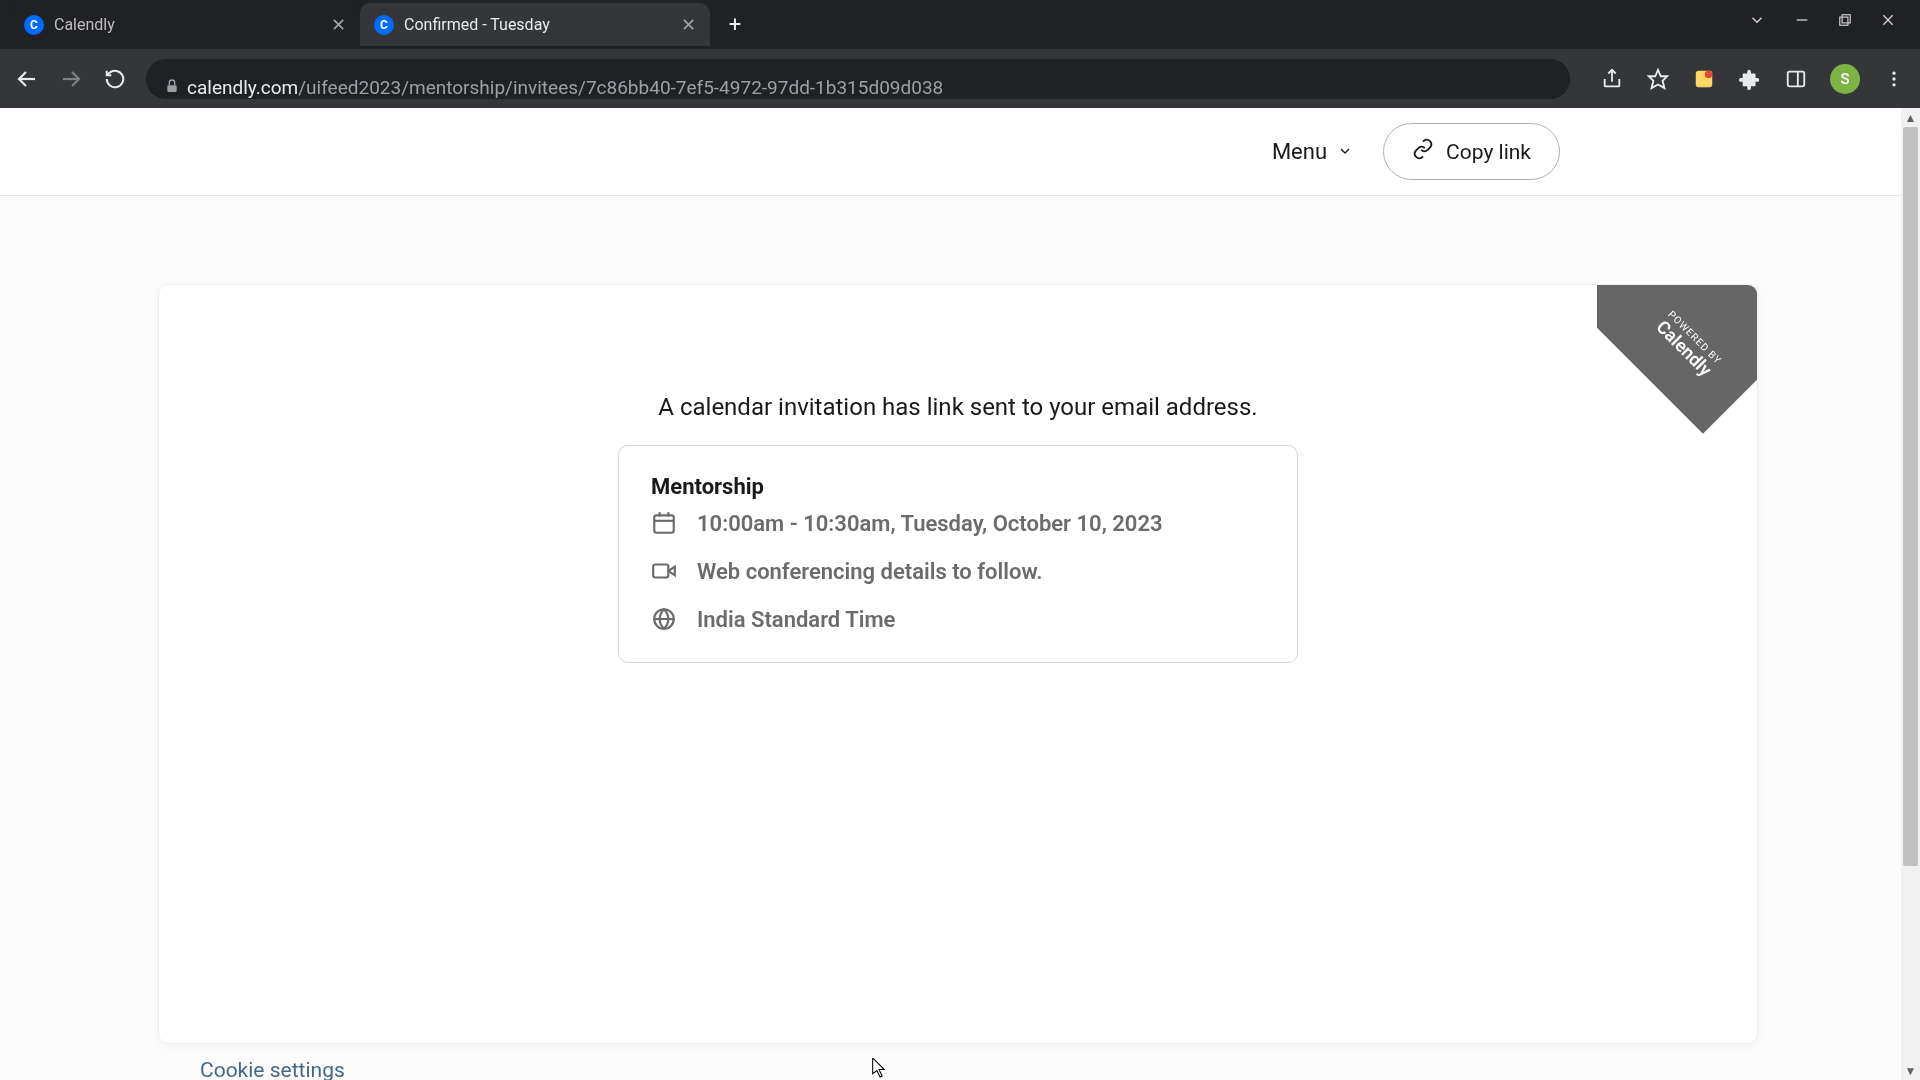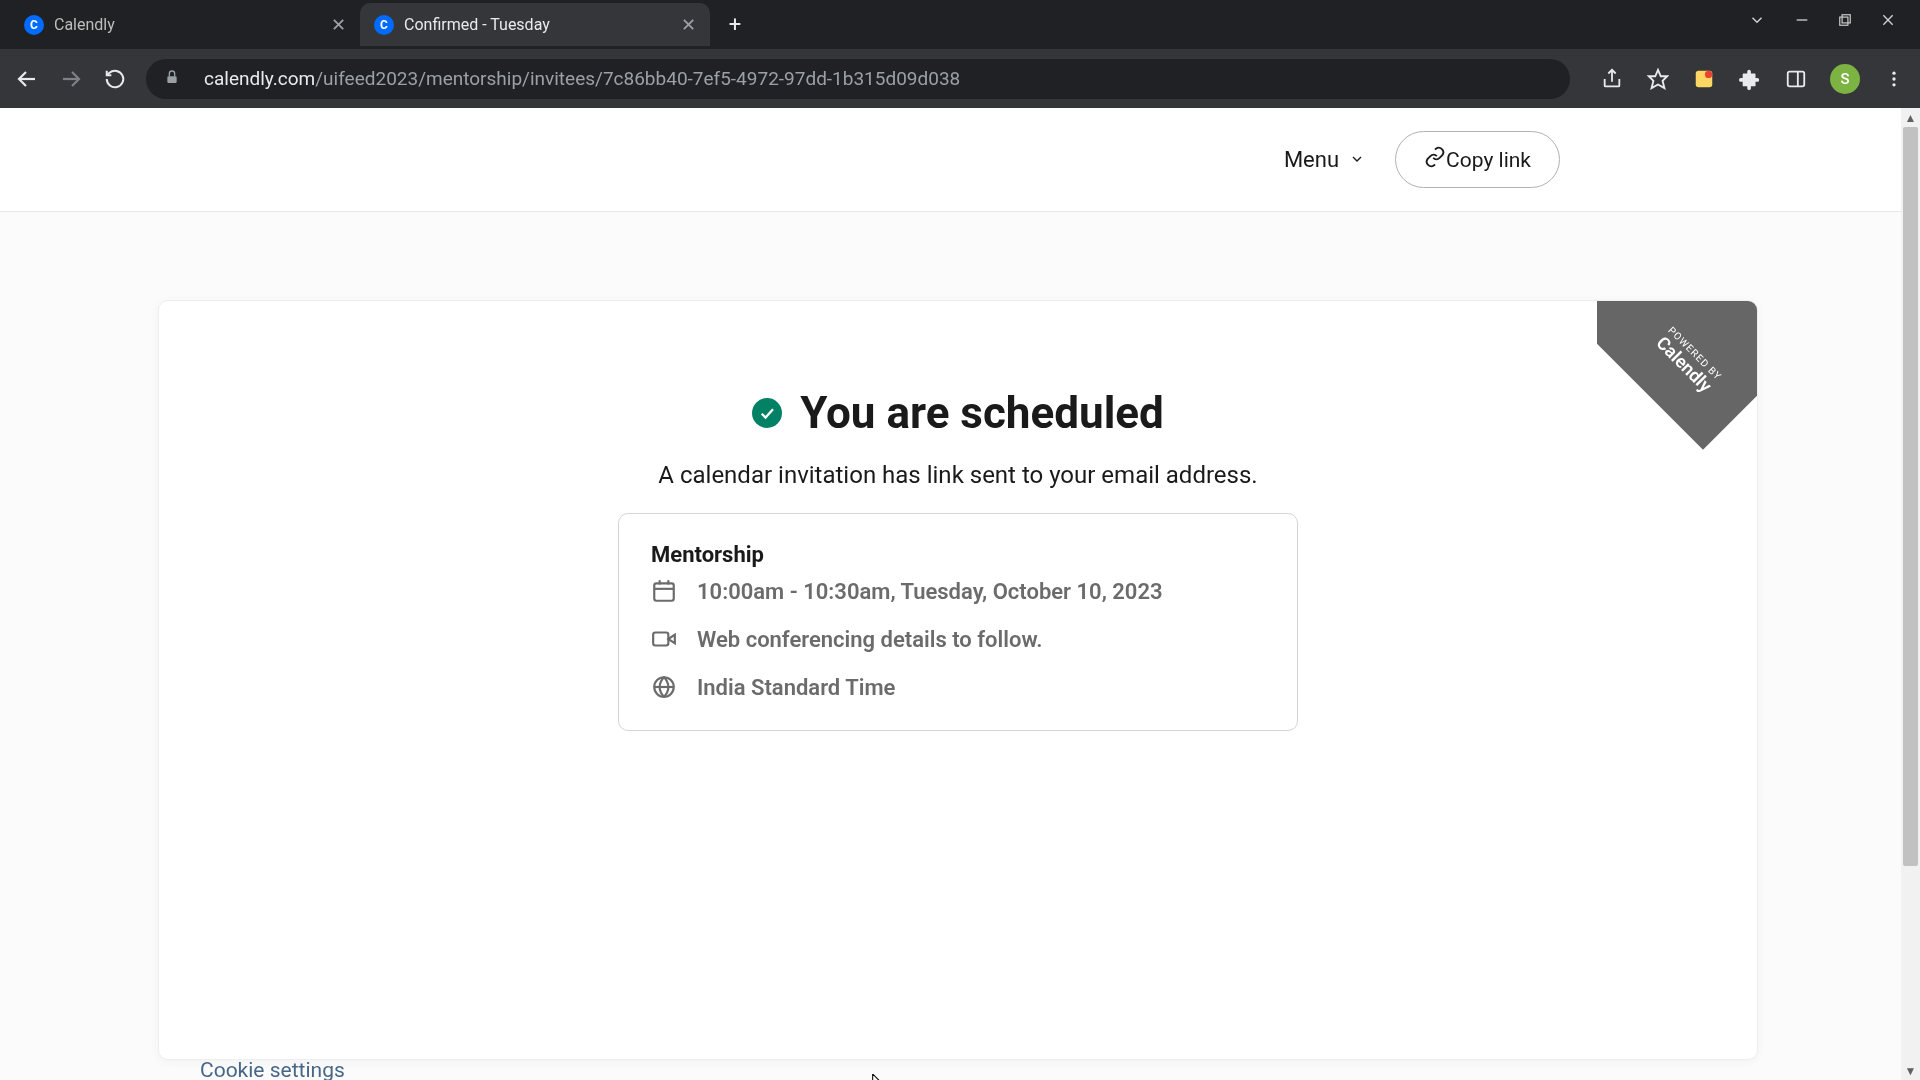--- a/index.html
+++ b/index.html
@@ -69,23 +69,23 @@
   }
   .nav-icon { width: 26px; height:26px; display:flex; align-items:center; justify-content:center; }
   .nav-icon svg { stroke:#e8eaed; }
   .nav-icon.dim svg { stroke:#7e8186; }
   .omnibox {
     flex: 1;
     height: 40px;
     background: #202124;
     border-radius: 20px;
     display: flex;
-    align-items: center;
+    align-items: flex-end;
     padding: 0 18px;
-    gap: 24px;
+    gap: 7px;
     color: #e8eaed;
     font-size: 19px;
   }
   .omnibox .lock { color:#9aa0a6; }
   .omnibox .url-host { color:#e8eaed; }
   .omnibox .url-path { color:#9aa0a6; }
   .toolbar-right {
     display:flex; align-items:center; gap: 22px; padding-left: 12px;
   }
   .toolbar-right .ico { width:24px; height:24px; display:flex; align-items:center; justify-content:center; }
@@ -114,34 +114,34 @@
   .scroll-arrow {
     position:absolute; right:0; width:19px; height:19px;
     display:flex; align-items:center; justify-content:center;
     color:#606060; font-size:12px;
   }
   .scroll-arrow.top { top:0; }
   .scroll-arrow.bottom { bottom:0; }
 
   
   .page-header {
-    height: 104px;
+    height: 88px;
     border-bottom: 1px solid #e7e7e7;
     box-shadow: 0 1px 3px rgba(0,0,0,0.04);
     display:flex; align-items:center; justify-content:flex-end;
     padding-right: 360px;
     gap: 30px;
     background:#fff;
   }
   .menu-btn {
     display:flex; align-items:center; gap:10px;
     font-size:22px; color:#1a1a1a;
   }
   .copylink-btn {
-    display:flex; align-items:center; 
+    display:flex; align-items:center; gap:12px;
     border:1px solid #b2b2b2; border-radius:30px;
     padding: 14px 28px;
     font-size:21px; color:#1a1a1a;
     background:#fff;
   }
 
   
   .page-body {
     flex:1;
     background:#fbfbfb;
@@ -377,28 +377,20 @@
   <div class="page-body">
     <div class="card">
 
       <div class="corner-badge">
         <div class="txt">
           <span class="small">POWERED BY</span>
           <span class="big">Calendly</span>
         </div>
       </div>
 
-      <div class="headline">
-        <span class="check-circle">
-          <svg width="18" height="18" viewBox="0 0 24 24" fill="none" stroke="#fff" stroke-width="3">
-              <polyline points="5 13 10 18 20 7"></polyline>
-            </svg>
-        </span>
-        <span>You are scheduled</span>
-      </div>
 
       <div class="subline">A calendar invitation has link sent to your email address.</div>
 
       <div class="details-box">
         <h2>Mentorship</h2>
 
 
         <div class="detail-row">
           <span class="ic">
             <svg width="26" height="26" viewBox="0 0 24 24" fill="none" stroke-width="2">

